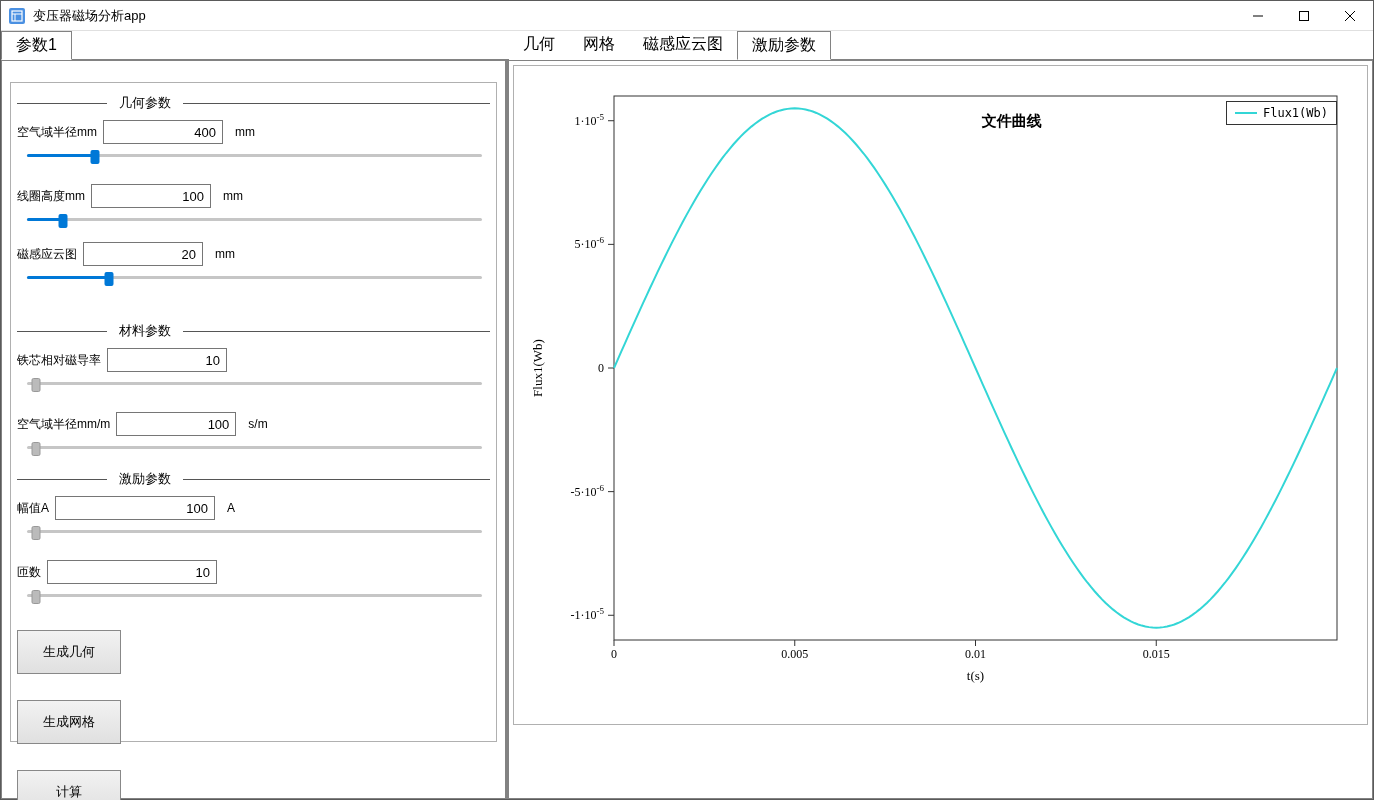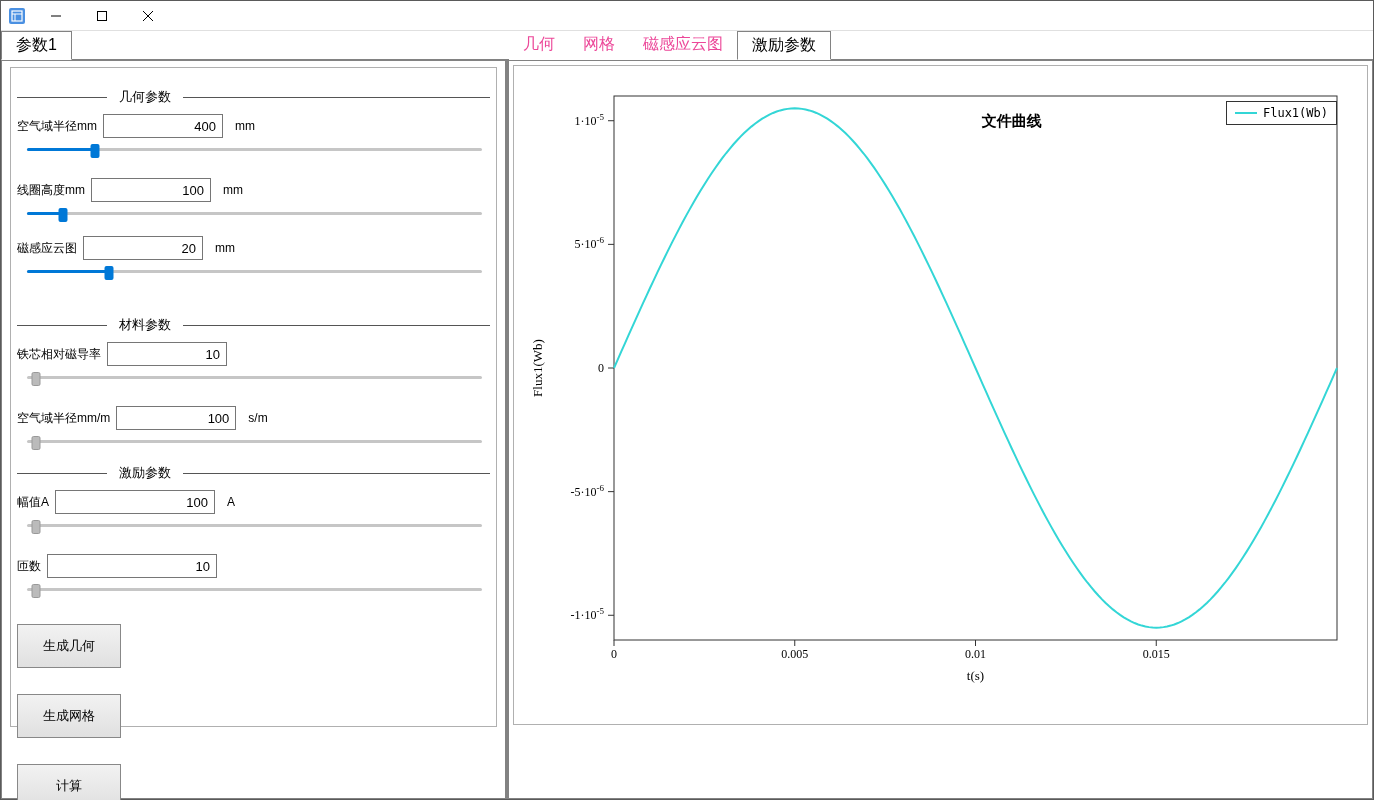--- a/index.html
+++ b/index.html
@@ -13,26 +13,26 @@
   .titlebar-title { flex: 1; font-size: 13px; }
   .titlebar-controls { display: flex; }
   .titlebar-btn { width: 46px; height: 30px; display: flex; align-items: center; justify-content: center; cursor: pointer; }
   .titlebar-btn svg { width: 10px; height: 10px; stroke: currentColor; stroke-width: 1; fill: none; }
   
   .tabs-row { display: flex; border-bottom: 1px solid #828282; }
   .left-tabs { width: 508px; display: flex; }
   .right-tabs { display: flex; }
   .tab { padding: 3px 14px; border: 1px solid #828282; border-bottom: none; background: #fff; cursor: pointer; font-size: 16px; position: relative; margin-bottom: -1px; }
   .tab.active { background: #fff; border-bottom: 1px solid #fff; }
-  .tab.inactive { border: none; color: #ec4899; }
+  .tab.inactive { border: none; color: #000000; }
   
   .content { flex: 1; display: flex; }
   
   .left-panel { width: 508px; border: 4px solid #828282; border-top: 1px solid #828282; border-left-width:1px; border-bottom-width:1px; padding: 6px 8px 8px 8px; }
-  .left-inner { border: 1px solid #b0b0b0; height: 660px; padding: 16px 6px; }
+  .left-inner { border: 1px solid #b0b0b0; height: 660px; padding: 7px 6px; margin-top: 15px; }
   
   .section-header { display: flex; align-items: center; margin: 4px 0 8px 0; }
   .section-header .line { flex: 1; height: 1px; background: #555; }
   .section-header .lbl { padding: 0 12px; font-size: 13px; }
   .section-header .line.left { flex: 0 0 90px; }
   
   .param-row { display: flex; gap: 22px; margin-bottom: 16px; flex-direction: column; }
   .param { flex: 1; }
   .param-top { display: flex; align-items: center; gap: 6px; }
   .param-label { font-size: 12px; white-space: nowrap; }
@@ -68,20 +68,21 @@
 <div class="window">
 
   <div class="titlebar">
     <div class="titlebar-icon">
       <svg viewBox="0 0 12 12">
           <rect x="1" y="1" width="10" height="10" fill="none" stroke="#fff" stroke-width="1.2"></rect>
           <line x1="1" y1="4" x2="11" y2="4" stroke="#fff"></line>
           <line x1="4" y1="4" x2="4" y2="11" stroke="#fff"></line>
         </svg>
     </div>
+    <div class="titlebar-title">变压器磁场分析app</div>
     <div class="titlebar-controls">
       <div class="titlebar-btn">
           <svg viewBox="0 0 10 10">
             <line x1="0" y1="5" x2="10" y2="5"></line>
           </svg>
         </div>
       <div class="titlebar-btn">
           <svg viewBox="0 0 10 10">
             <rect x="0.5" y="0.5" width="9" height="9"></rect>
           </svg>

